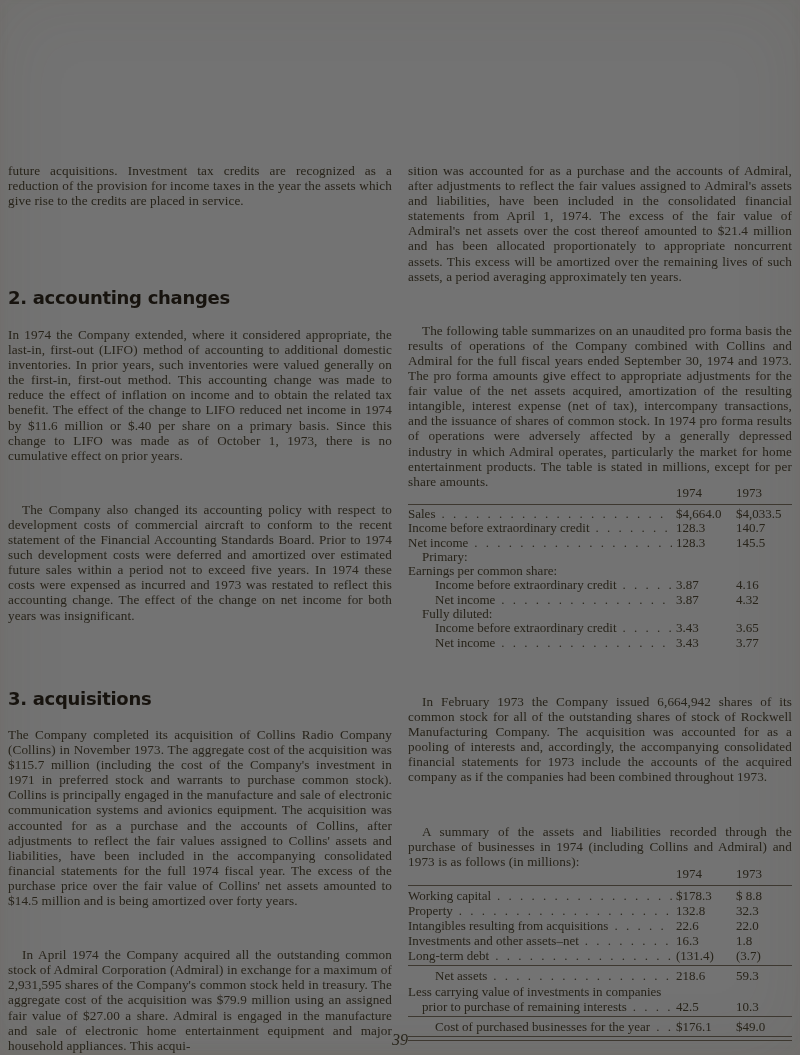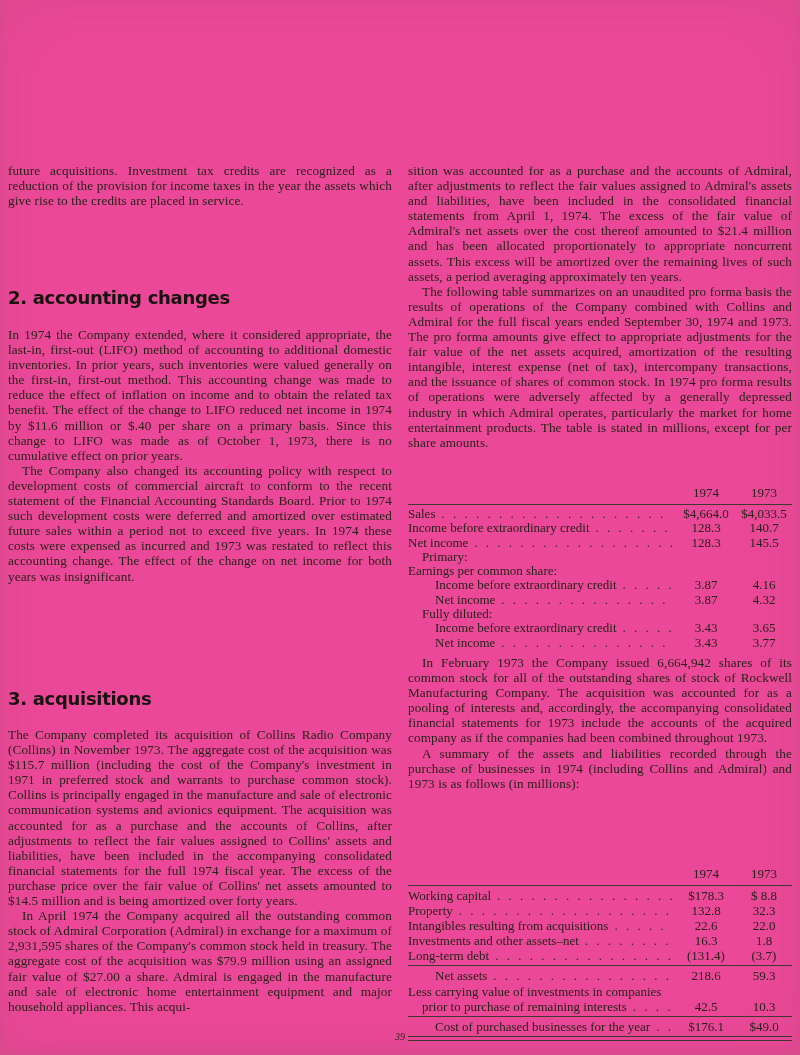--- a/index.html
+++ b/index.html
@@ -1,58 +1,58 @@
 <!DOCTYPE html>
 <html><head>
 <meta charset="utf-8">
 <style>
   html,body { margin:0; padding:0; background:#dedbd3; }
   .page {
     position:relative; width:800px; height:1055px;
-    background:#ec4899;
+    background:#737373;
     box-shadow: inset 0 0 70px rgba(90,80,60,0.10), inset 0 -4px 10px rgba(120,110,90,0.12);
     font-family:"Liberation Serif", serif;
     color:#272319;
     overflow:hidden;
   }
   .col { position:absolute; width:384px; }
   .col-left  { left:8px;  top:163px; }
   .col-right { left:408px; top:163px; }
   .block { position:absolute; left:0; width:384px; }
   .para {
     margin:0; font-size:13.2px; line-height:15.1px;
     text-align:justify; letter-spacing:0.1px;
   }
-  .para.indent { text-indent:14px; }
+  .para.indent { text-indent:14px;margin-top:39px; }
   .heading {
     margin:0; font-family:"DejaVu Sans", sans-serif;
     font-weight:800; font-size:18px; line-height:22px;
     letter-spacing:-0.3px; color:#17130e;
   }
   
   .fintable { font-size:13px; }
   .thead { display:flex; align-items:baseline; height:17px; }
   .thead .spacer { flex:1 1 auto; }
   .yhead { font-size:13px; }
   .trow { display:flex; align-items:baseline; line-height:14.3px; }
   .t2 .trow { line-height:15.1px; }
   .tlabel { white-space:nowrap; flex:0 0 auto; }
   .ind1 { padding-left:14px; }
   .ind2 { padding-left:27px; }
   .leader {
     flex:1 1 auto; overflow:hidden; white-space:nowrap;
     margin:0 4px 0 6px; letter-spacing:2.5px; color:#2e2a20;
   }
-  .tval  { flex:0 0 60px; width:60px; text-align:center; white-space:pre; }
+  .tval  { flex:0 0 60px; width:60px; text-align:left; white-space:pre; }
   .tval2 { flex:0 0 56px; width:56px; }
   .rule  { border-top:1.6px solid #3d3830; margin:2px 0 2px 0; }
   .drule { border-top:1.6px solid #3d3830; border-bottom:1.6px solid #3d3830; height:3px; margin-top:2px; }
   .pageno {
     position:absolute; left:0; top:1031px; width:800px;
-    text-align:center; font-size:10px; font-style:italic; color:#2a261c;
+    text-align:center; font-size:16px; font-style:italic; color:#2a261c;
   }
 </style>
 </head>
 <body>
 
 <div class="page">
 
   <div class="col col-left">
 
     <div class="block" style="top:0;">

